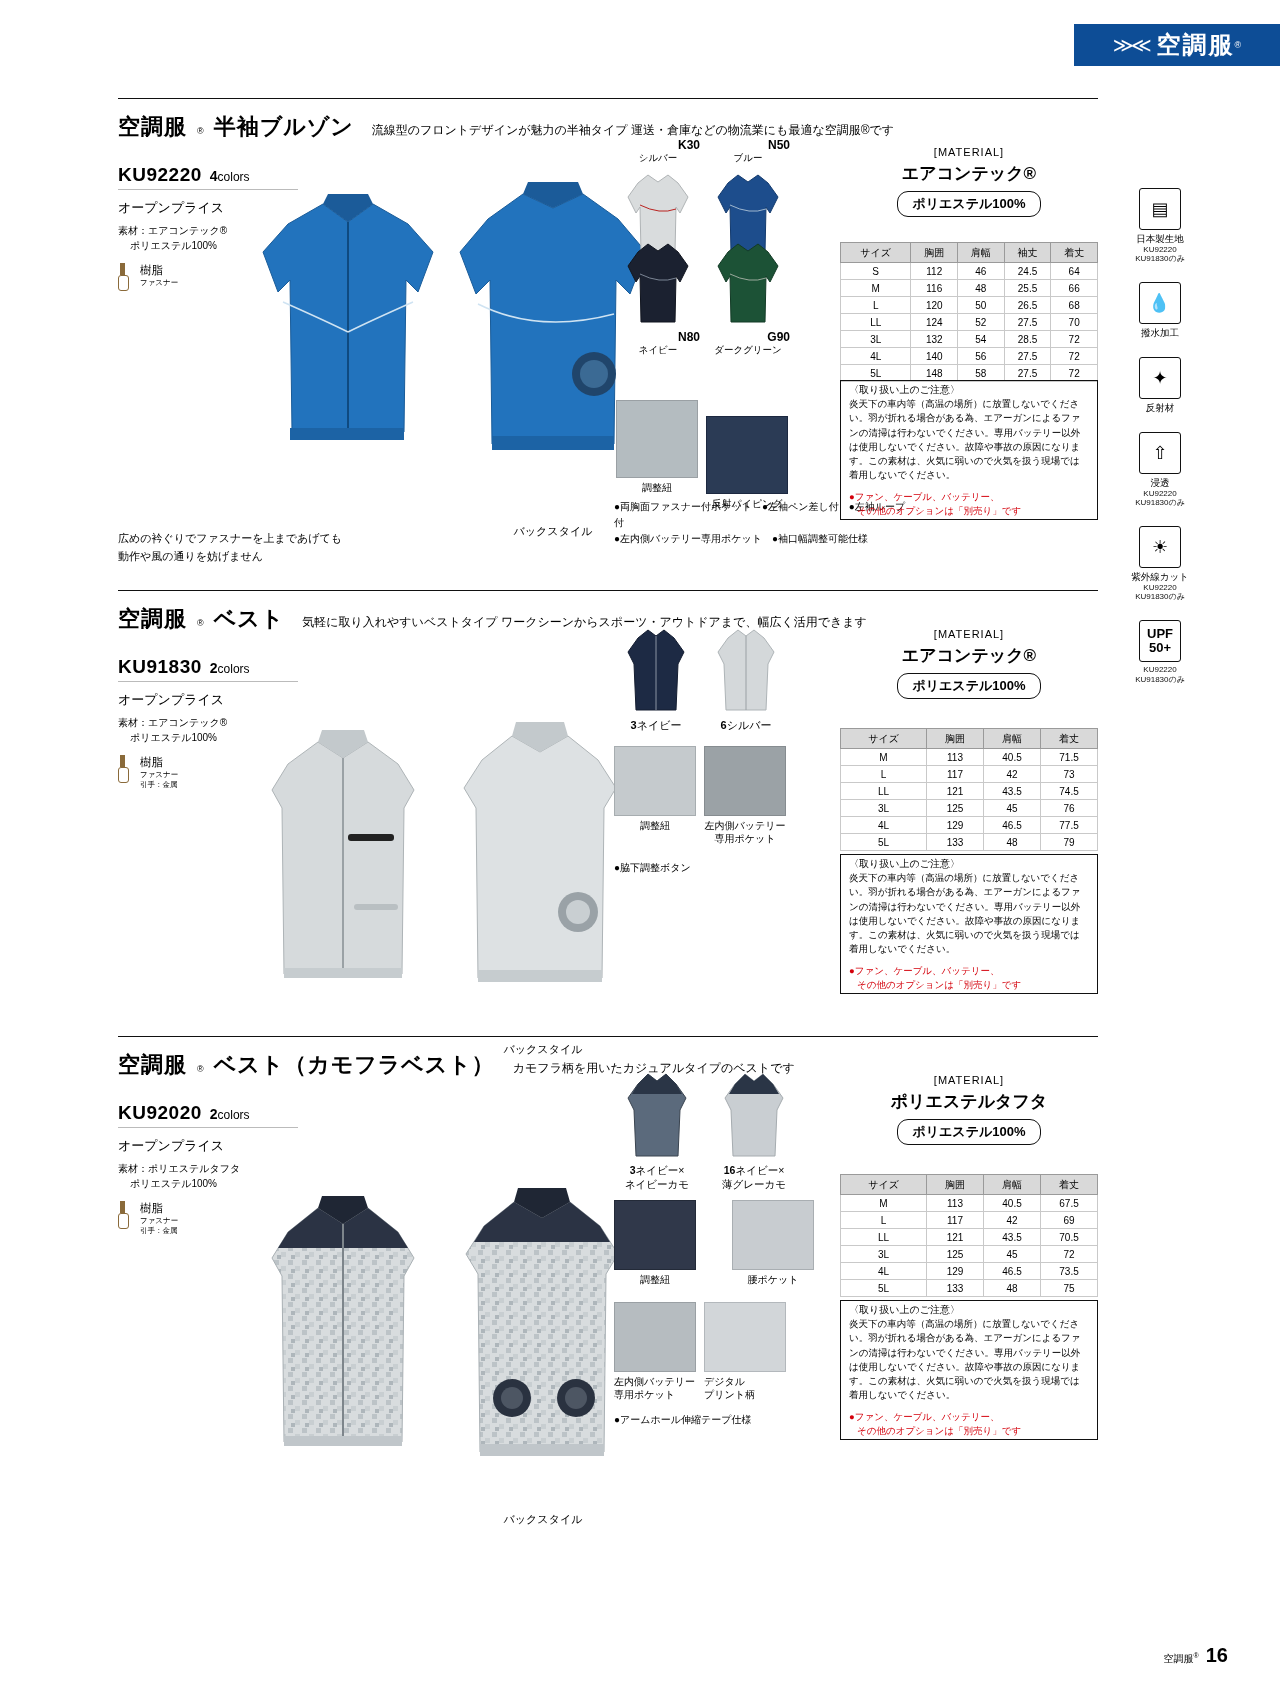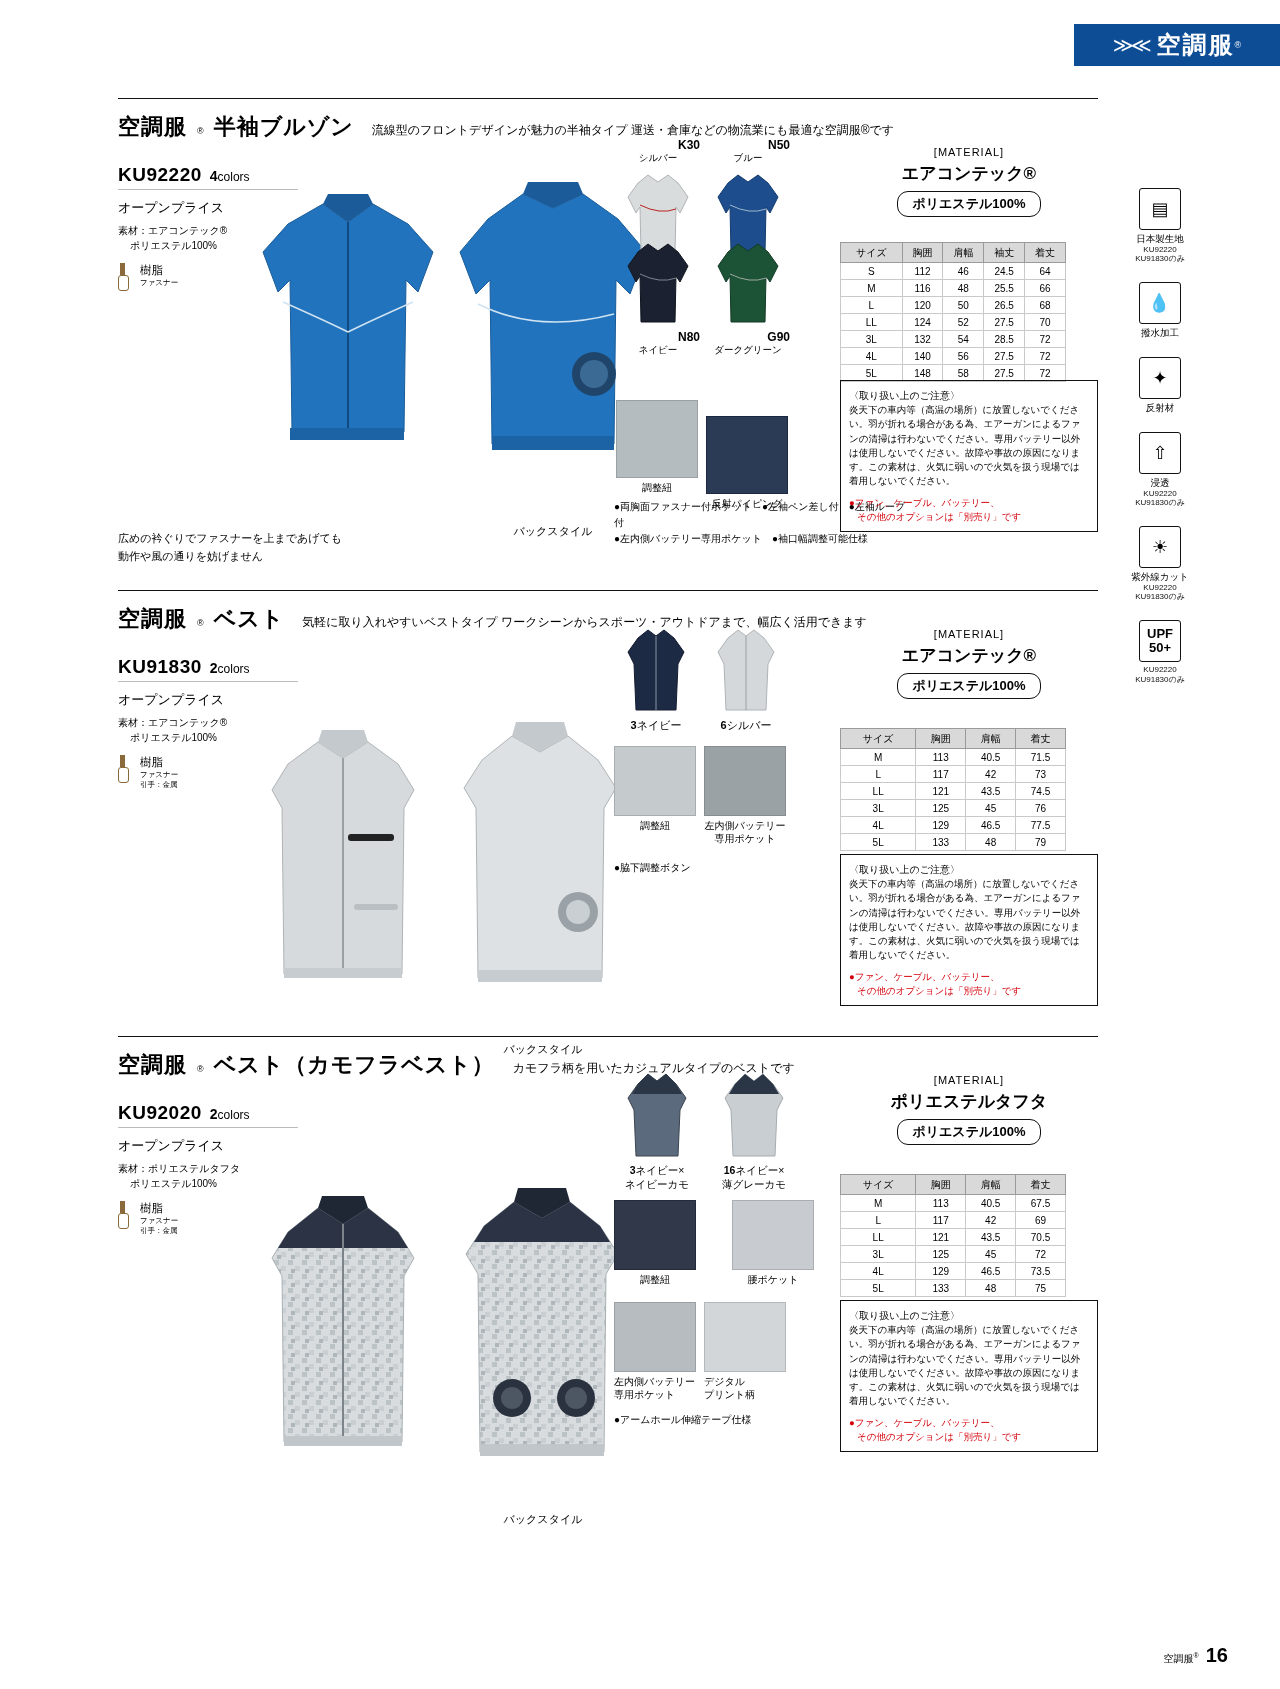--- a/index.html
+++ b/index.html
@@ -77,29 +77,29 @@
 
   
   .mat-head { text-align:center; }
   .mat-label { font-size:11px; letter-spacing:1px; }
   .mat-name { font-size:17px; font-weight:bold; margin-top:4px; }
   .mat-pill {
     display:inline-block; margin-top:6px; padding:3px 14px;
     border:1px solid #111; border-radius:11px; font-size:13px; font-weight:bold;
   }
 
-  table.size { border-collapse:collapse; width:226px; font-size:10px; }
+  table.size { border-collapse:collapse; width:258px; font-size:10px; }
   table.size th {
     background:#d9d9d9; border:1px solid #9a9a9a; font-weight:normal;
     padding:2.5px 0; text-align:center; font-size:10px;
   }
   table.size td { border:1px solid #c9c9c9; padding:2.5px 0; text-align:center; }
 
   .caution {
-    border:1px solid #111; padding:7px 8px; width:258px; font-size:9.5px; line-height:1.5;
+    border:1px solid #111; padding:1px 8px; width:258px; font-size:9.5px; line-height:1.5;
   }
   .caution .ch { font-size:10px; }
   .caution .red { color:#d4000b; margin-top:7px; }
 
   .bullets { font-size:10px; line-height:1.6; }
 
   .footer { position:absolute; right:52px; bottom:22px; display:flex; align-items:baseline; gap:7px;}
   .footer .f1 { font-size:10px; }
   .footer .f1 .reg { font-size:7px; vertical-align:super; }
   .footer .pg { font-size:20px; font-weight:bold; }

